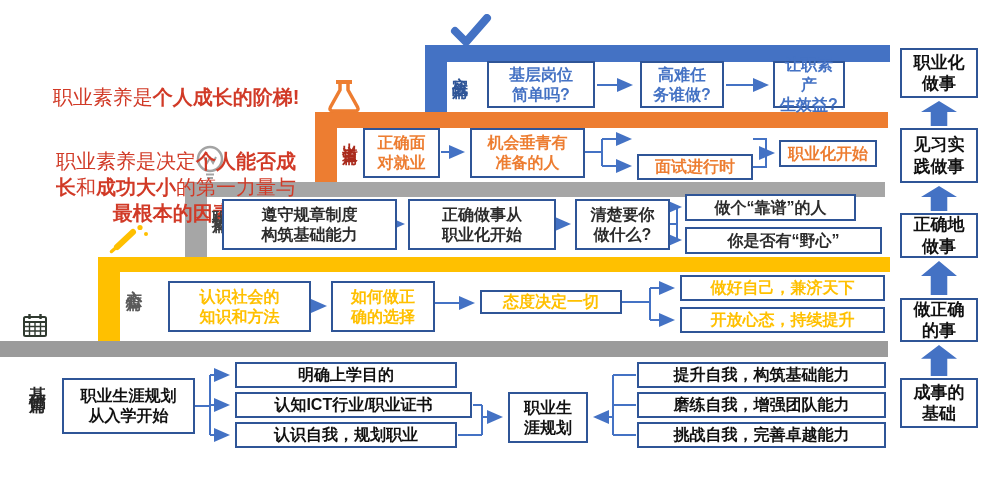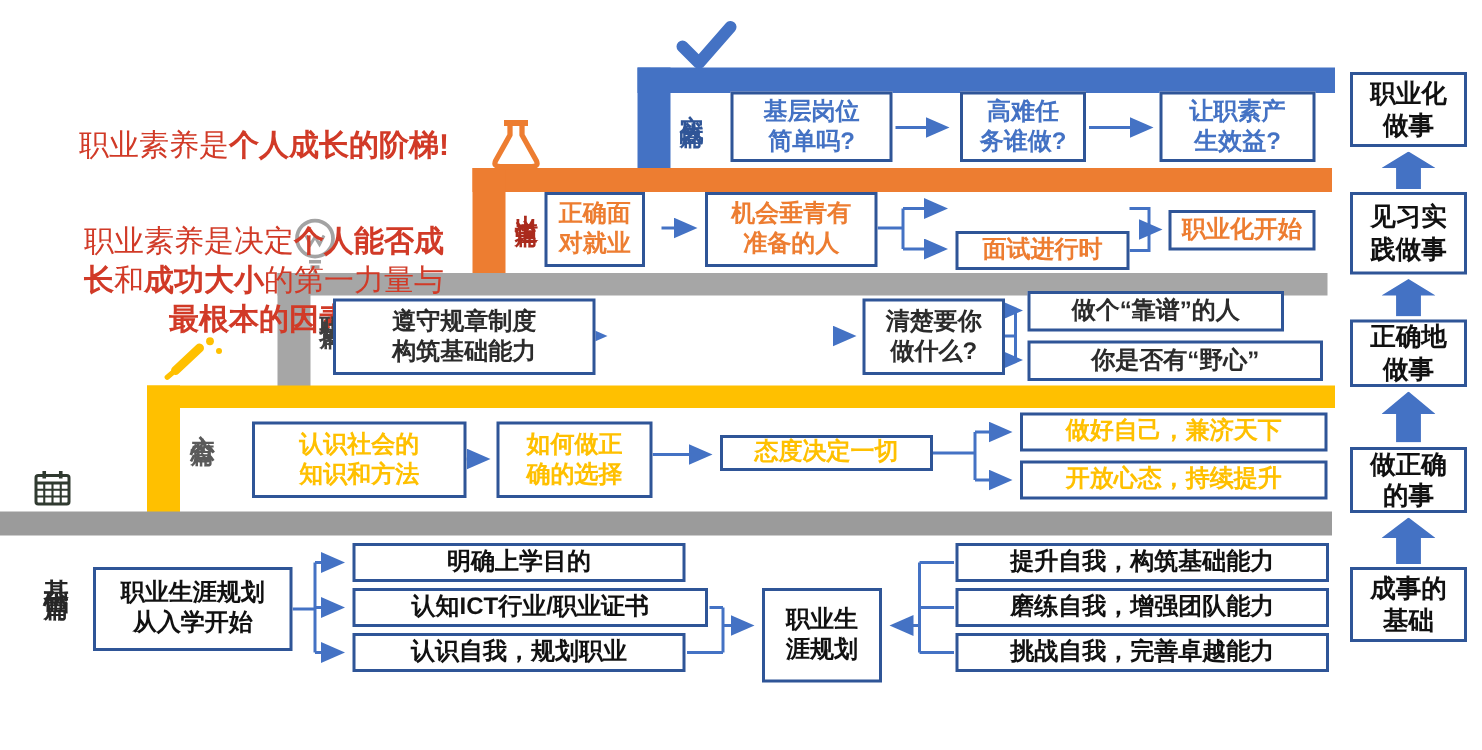--- a/index.html
+++ b/index.html
@@ -141,51 +141,53 @@
   <div class="vlabel" style="left:452px;top:64px;color:#2f5597;">实战篇</div>
   <div class="vlabel" style="left:342px;top:130px;color:#aa2b1d;">出道篇</div>
   <div class="vlabel" style="left:212px;top:198px;color:#3f3f3f;">职场篇</div>
   <div class="vlabel" style="left:126px;top:276px;color:#5a5a5a;">心态篇</div>
   <div class="vlabel" style="left:29px;top:372px;color:#262626;font-size:17px;letter-spacing:6px;">基础篇</div>
 
   <div class="fbox t-blue" style="left:487px;top:61px;width:108px;height:47px;">基层岗位
 简单吗?</div>
   <div class="fbox t-blue" style="left:640px;top:61px;width:84px;height:47px;">高难任
 务谁做?</div>
-  <div class="fbox t-blue" style="left:773px;top:61px;width:104px;height:47px;">让职素产
+  <div class="fbox t-blue" style="left:773px;top:61px;width:72px;height:47px;">让职素产
 生效益?</div>
 
-  <div class="fbox t-orange" style="left:363px;top:128px;width:67px;height:50px;">正确面
+  <div class="fbox t-orange" style="left:363px;top:128px;width:77px;height:50px;">正确面
 对就业</div>
   <div class="fbox t-orange" style="left:470px;top:128px;width:115px;height:50px;">机会垂青有
 准备的人</div>
   <div class="fbox t-orange" style="left:637px;top:154px;width:116px;height:26px;">面试进行时</div>
   <div class="fbox t-orange" style="left:779px;top:140px;width:98px;height:27px;">职业化开始</div>
 
   <div class="fbox t-dark" style="left:222px;top:199px;width:175px;height:51px;">遵守规章制度
 构筑基础能力</div>
+  <div class="fbox t-dark" style="left:408px;top:199px;width:148px;height:51px;">正确做事从
+职业化开始</div>
   <div class="fbox t-dark" style="left:575px;top:199px;width:95px;height:51px;">清楚要你
 做什么?</div>
   <div class="fbox t-dark" style="left:685px;top:194px;width:171px;height:27px;">做个“靠谱”的人</div>
   <div class="fbox t-dark" style="left:685px;top:227px;width:197px;height:27px;">你是否有“野心”</div>
 
   <div class="fbox t-yellow" style="left:168px;top:281px;width:143px;height:51px;">认识社会的
 知识和方法</div>
   <div class="fbox t-yellow" style="left:331px;top:281px;width:104px;height:51px;">如何做正
 确的选择</div>
   <div class="fbox t-yellow" style="left:480px;top:290px;width:142px;height:24px;">态度决定一切</div>
   <div class="fbox t-yellow" style="left:680px;top:275px;width:205px;height:26px;">做好自己，兼济天下</div>
   <div class="fbox t-yellow" style="left:680px;top:307px;width:205px;height:26px;">开放心态，持续提升</div>
 
   <div class="fbox t-black" style="left:62px;top:378px;width:133px;height:56px;">职业生涯规划
 从入学开始</div>
   <div class="fbox t-black" style="left:235px;top:362px;width:222px;height:26px;">明确上学目的</div>
   <div class="fbox t-black" style="left:235px;top:392px;width:237px;height:26px;">认知ICT行业/职业证书</div>
   <div class="fbox t-black" style="left:235px;top:422px;width:222px;height:26px;">认识自我，规划职业</div>
-  <div class="fbox t-black" style="left:508px;top:392px;width:80px;height:63px;">职业生
+  <div class="fbox t-black" style="left:508px;top:392px;width:80px;height:51px;">职业生
 涯规划</div>
   <div class="fbox t-black" style="left:637px;top:362px;width:249px;height:26px;">提升自我，构筑基础能力</div>
   <div class="fbox t-black" style="left:637px;top:392px;width:249px;height:26px;">磨练自我，增强团队能力</div>
   <div class="fbox t-black" style="left:637px;top:422px;width:249px;height:26px;">挑战自我，完善卓越能力</div>
 
   <div class="ladder-box" style="top:48px;height:50px;">职业化
 做事</div>
   <div class="up-arrow" style="top:101px;height:25px;"></div>
   <div class="ladder-box" style="top:128px;height:55px;">见习实
 践做事</div>

